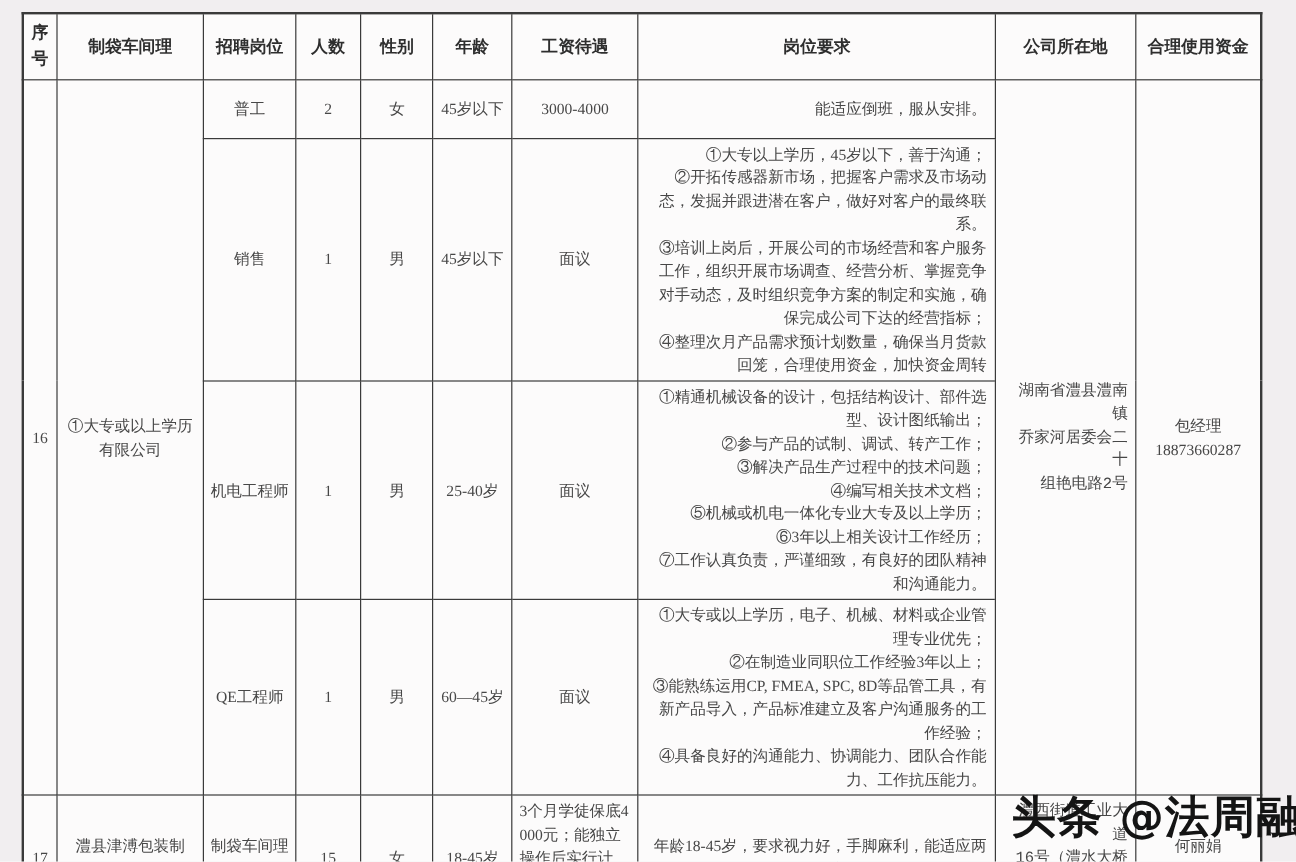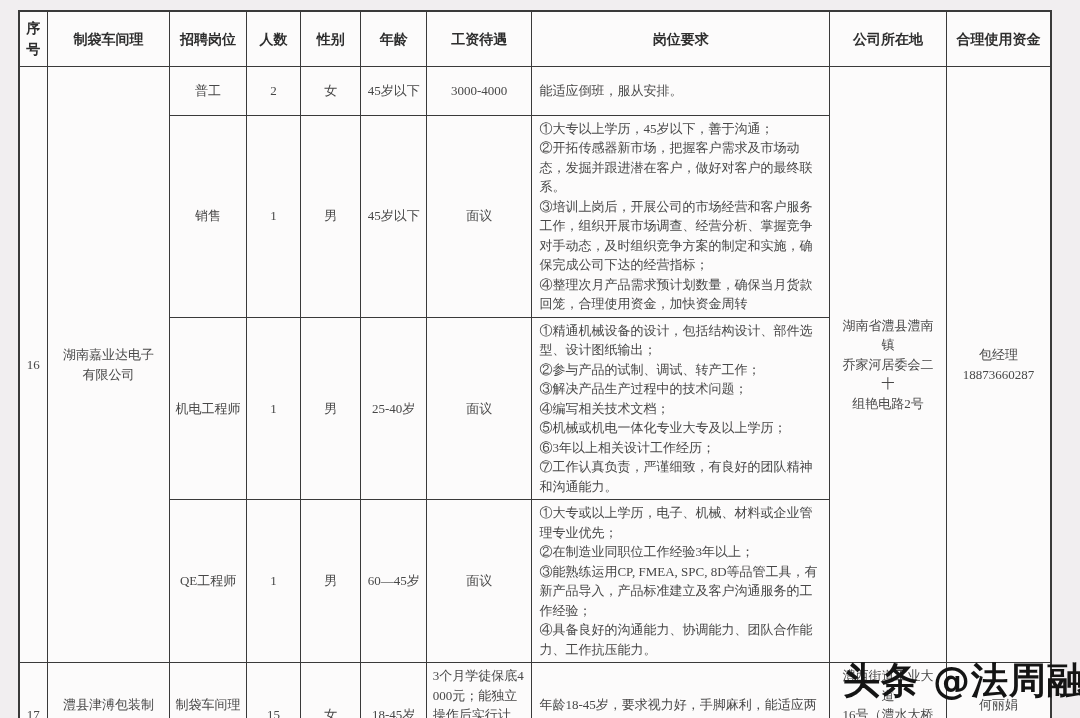--- a/index.html
+++ b/index.html
@@ -15,22 +15,22 @@
     background:#fcfbfb;border:2px solid #3a3a3a;
   }
   th,td{
     border:1px solid #3a3a3a;
     font-size:13px;line-height:1.5;
     text-align:center;vertical-align:middle;
     padding:14px 4px;white-space:pre-line;word-break:break-all;
     color:#474747;
   }
   th{font-weight:bold;font-size:14px;color:#2e2e2e;padding:6px 2px;}
-  td.req{text-align:left;padding:3px 7px;}
-  td.loc{text-align:center;padding:3px 6px;}
+  td.req{text-align:right;padding:3px 7px;}
+  td.loc{text-align:right;padding:3px 6px;font-family:Liberation Mono, monospace;}
   td.sal-multi{text-align:left;padding:3px 6px;}
   tr.h-head{height:35px;margin-left:39px;}
   tr.h-putong{height:33px;}
   tr.h-xiaoshou{height:190px;}
   tr.h-jidian{height:182px;}
   tr.h-qe{height:150px;}
   tr.h-row17{height:102px;}
   .watermark{
     position:absolute;left:843px;top:656px;width:240px;
     font-family:"DejaVu Sans","Liberation Sans",sans-serif;
@@ -64,21 +64,21 @@
       <th>性别</th>
       <th>年龄</th>
       <th>工资待遇</th>
       <th>岗位要求</th>
       <th>公司所在地</th>
       <th>合理使用资金</th>
     </tr>
 
     <tr class="h-putong">
       <td rowspan="4">16</td>
-      <td rowspan="4">湖南嘉业达电子
+      <td rowspan="4">①大专或以上学历
 有限公司</td>
       <td>普工</td>
       <td>2</td>
       <td>女</td>
       <td>45岁以下</td>
       <td>3000-4000</td>
       <td class="req">能适应倒班，服从安排。</td>
       <td rowspan="4" class="loc">湖南省澧县澧南镇
 乔家河居委会二十
 组艳电路2号</td>

